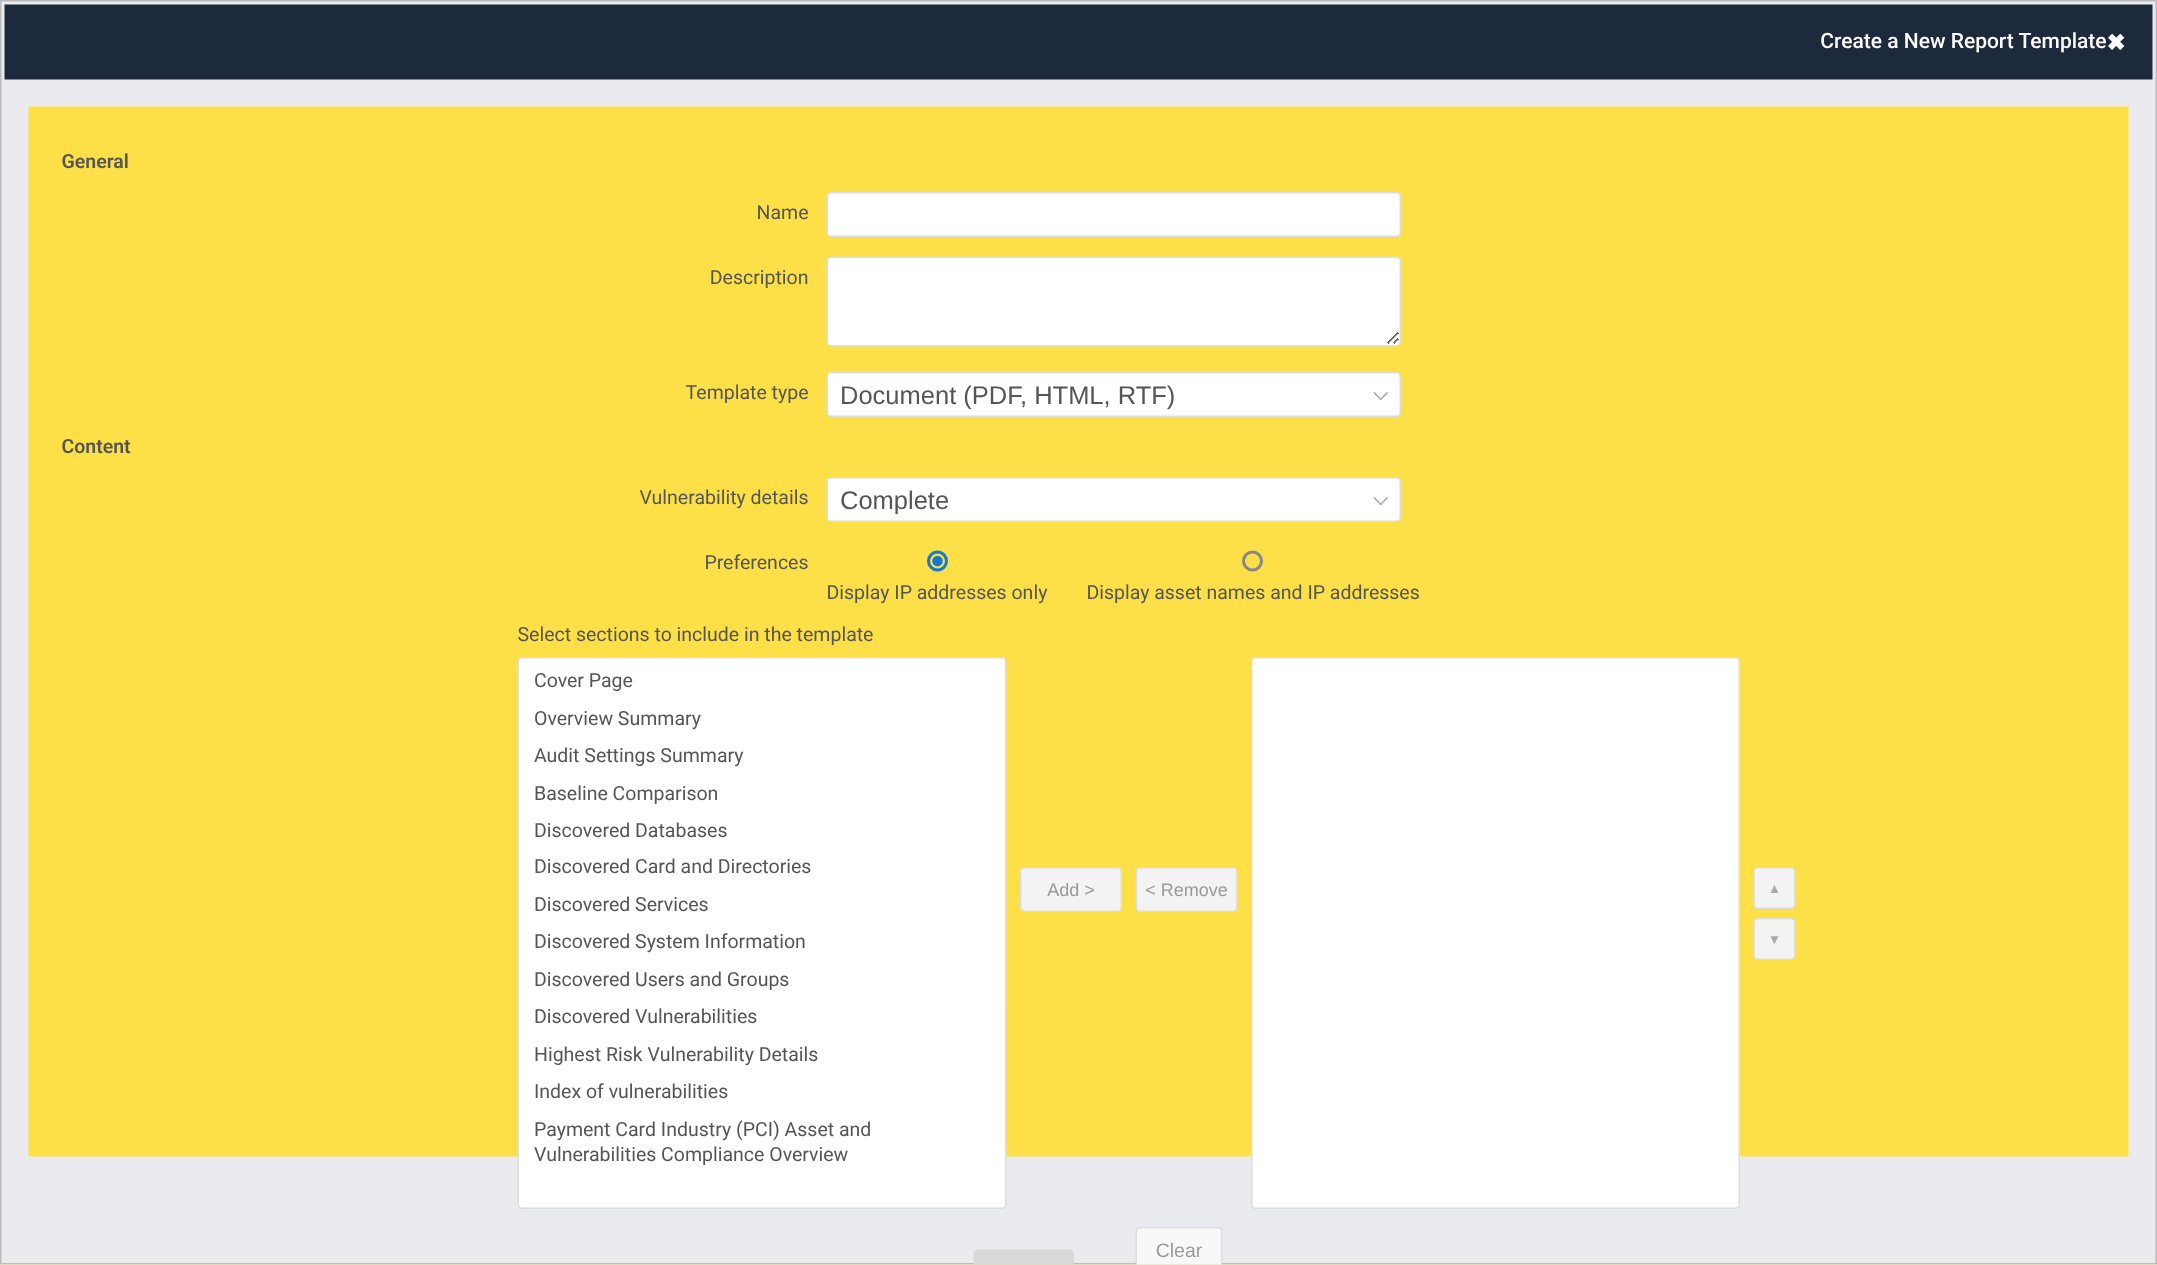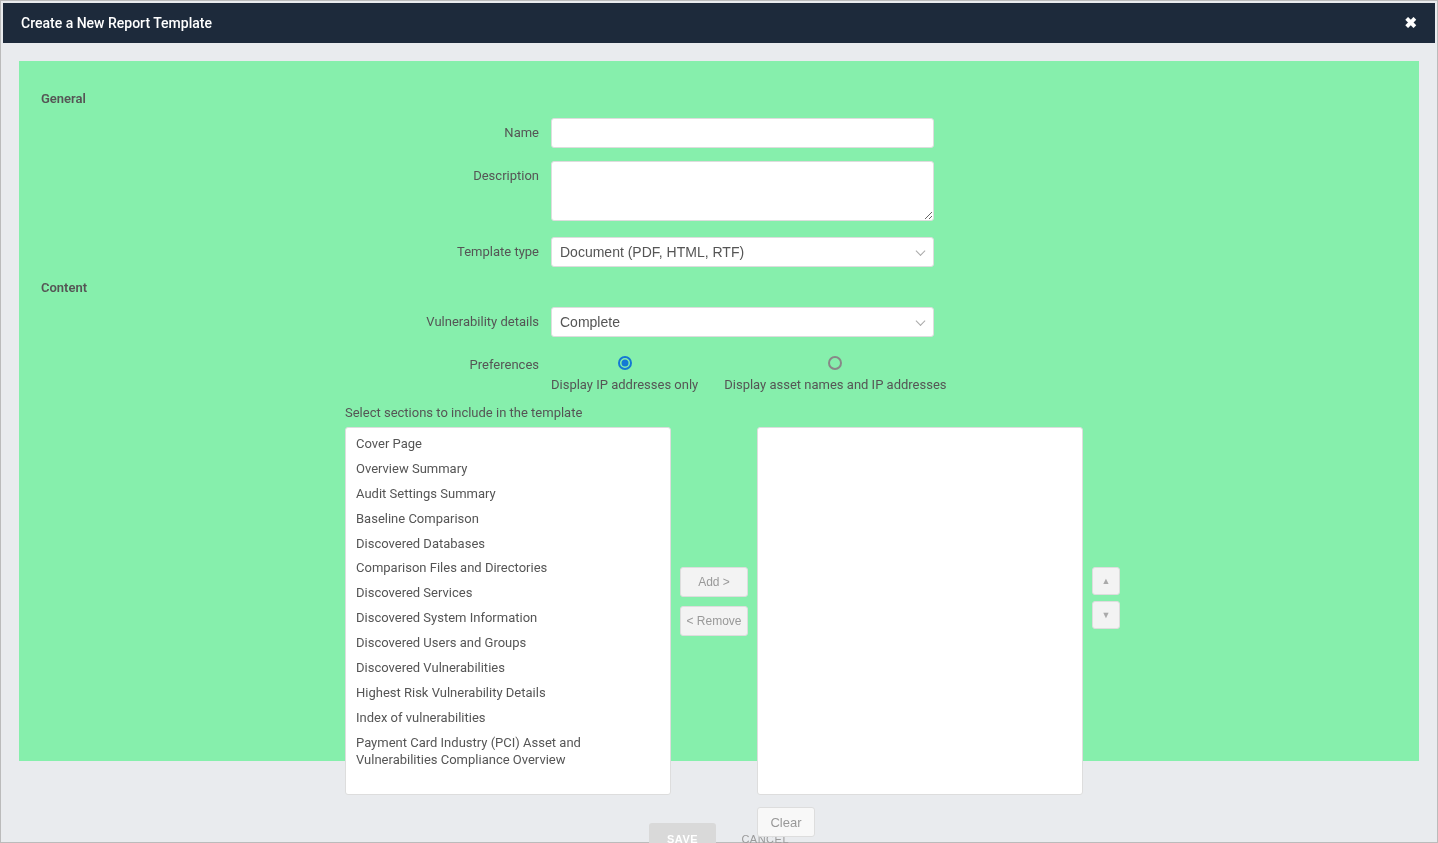--- a/index.html
+++ b/index.html
@@ -17,36 +17,36 @@
     border: 1px solid #bbb;
     position: absolute;
     inset: 0;
     background: #e9ebee;
   }
   .modal-header {
     background: #1d2a3b;
     color: #fff;
     padding: 14px 18px;
     display: flex;
-    justify-content: space-between;
+    justify-content: flex-end;
     align-items: center;
-    height: 40px;
+    height: 50px;
     margin: 2px 2px 0 2px;
   }
   .modal-header .title {
     font-size: 14px;
     font-weight: 500;
   }
   .modal-header .close {
     font-size: 15px;
     cursor: pointer;
     font-weight: bold;
   }
   .modal-body {
-    background: #86efac;
+    background: #fde047;
     margin: 18px;
     padding: 24px 26px 18px 22px;
     height: 700px;
     position: relative;
   }
   .form-section-label {
     font-weight: 600;
     font-size: 13px;
     color: #555;
     margin-bottom: 12px;
@@ -68,21 +68,21 @@
   .form-row .control {
     flex: 0 0 auto;
   }
   input[type=text].textinput,
   select.selectinput {
     width: 383px;
     height: 30px;
     border: 1px solid #ddd;
     border-radius: 3px;
     padding: 4px 8px;
-    font-size: 14px;
+    font-size: 17px;
     color: #555;
     background: #fff;
   }
   textarea.textinput {
     width: 383px;
     height: 60px;
     border: 1px solid #ddd;
     border-radius: 3px;
     padding: 6px 8px;
     font-size: 13px;
@@ -167,21 +167,21 @@
   .listbox .item {
     padding: 4px 10px;
     font-size: 13px;
     color: #555;
     cursor: pointer;
     line-height: 1.3;
   }
   .listbox .item:first-child { padding-top: 8px; }
   .list-buttons {
     display: flex;
-    flex-direction: column;
+    flex-direction: row;
     gap: 9px;
     margin: 0 9px;
     padding-top: 140px;
   }
   .small-btn {
     width: 68px;
     height: 30px;
     border: 1px solid #ddd;
     background: #f3f3f3;
     border-radius: 3px;
@@ -322,21 +322,21 @@
 
     <div class="sections-label">Select sections to include in the template</div>
 
     <div class="dual-list">
       <div class="listbox">
         <div class="item">Cover Page</div>
         <div class="item">Overview Summary</div>
         <div class="item">Audit Settings Summary</div>
         <div class="item">Baseline Comparison</div>
         <div class="item">Discovered Databases</div>
-        <div class="item">Comparison Files and Directories</div>
+        <div class="item">Discovered Card and Directories</div>
         <div class="item">Discovered Services</div>
         <div class="item">Discovered System Information</div>
         <div class="item">Discovered Users and Groups</div>
         <div class="item">Discovered Vulnerabilities</div>
         <div class="item">Highest Risk Vulnerability Details</div>
         <div class="item">Index of vulnerabilities</div>
         <div class="item">Payment Card Industry (PCI) Asset and Vulnerabilities Compliance Overview</div>
       </div>
 
       <div class="list-buttons">

